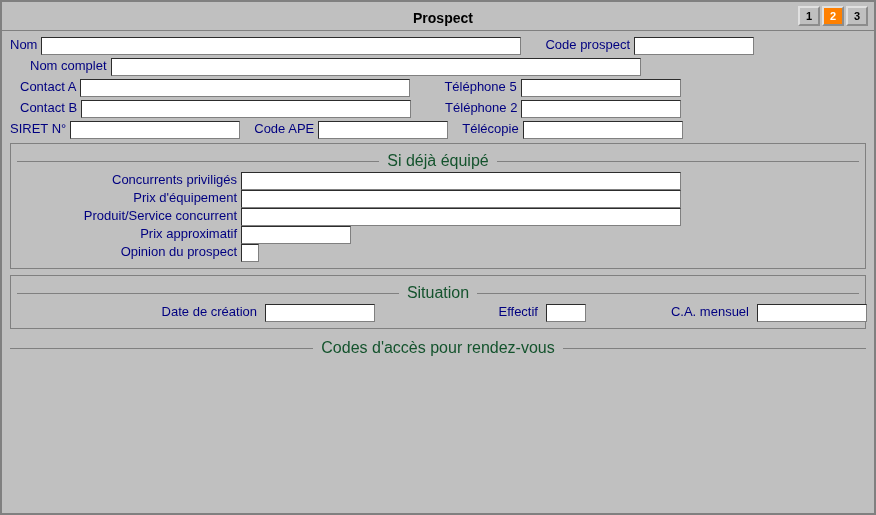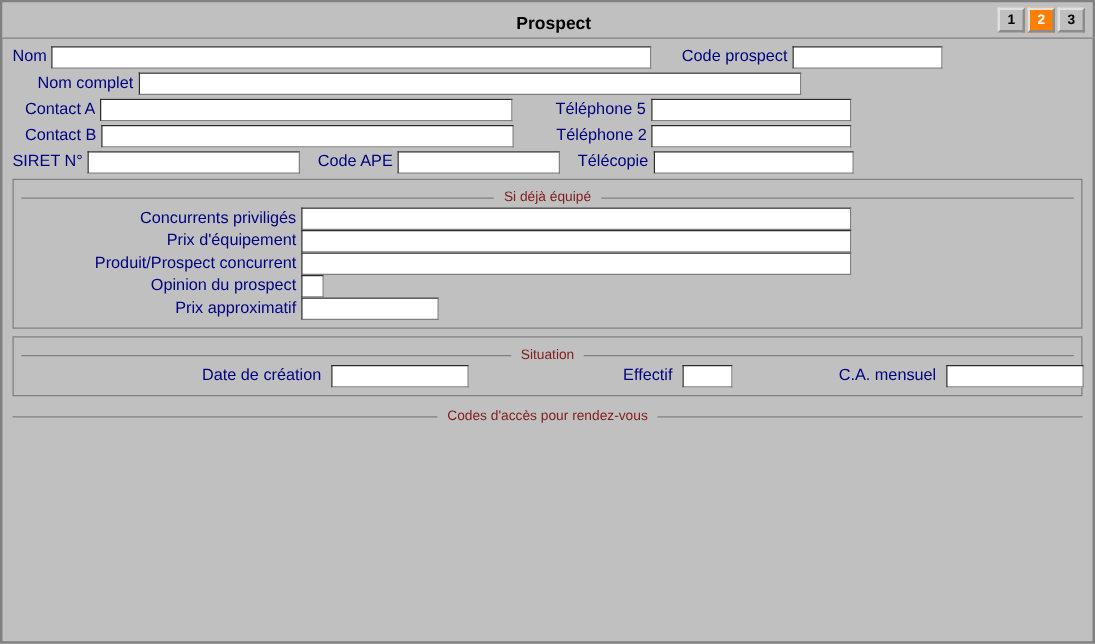--- a/index.html
+++ b/index.html
@@ -100,22 +100,22 @@
       display: flex;
       align-items: center;
       margin: 4px 0 2px 0;
     }
     .sep-line {
       flex: 1;
       height: 1px;
       background: #808080;
     }
     .sep-label {
-      color: #7f1d1d;
-      font-size: 11px;
+      color: #14532d;
+      font-size: 16px;
       padding: 0 8px;
       white-space: nowrap;
     }
     .input-equipe { width: 440px; }
     .input-prix { width: 110px; }
     .input-date { width: 110px; }
     .input-effectif { width: 40px; }
     .input-ca { width: 110px; }
     .input-budget { width: 110px; }
     .input-entree { width: 60px; }
@@ -193,33 +193,33 @@
         <span class="label" style="min-width:220px; text-align:right;">Concurrents priviligés</span>
         <input class="form-input input-equipe" type="text" style="">
       </div>
 
       <div class="row">
         <span class="label" style="min-width:220px; text-align:right;">Prix d'équipement</span>
         <input class="form-input input-equipe" type="text" style="">
       </div>
 
       <div class="row">
-        <span class="label" style="min-width:220px; text-align:right;">Produit/Prospect concurrent</span>
+        <span class="label" style="min-width:220px; text-align:right;">Produit/Service concurrent</span>
         <input class="form-input input-equipe" type="text" style="">
+      </div>
+
+      <div class="row">
+        <span class="label" style="min-width:220px; text-align:right;">Prix approximatif</span>
+        <input class="form-input input-prix" type="text" style="">
       </div>
 
       <div class="row">
         <span class="label" style="min-width:220px; text-align:right;">Opinion du prospect</span>
         <input class="form-input" style="width: 18px; height: 18px;" type="text">
       </div>
-
-      <div class="row">
-        <span class="label" style="min-width:220px; text-align:right;">Prix approximatif</span>
-        <input class="form-input input-prix" type="text" style="">
-      </div>
     </div>
 
     <div class="block-border">
       <div class="section-separator">
         <div class="sep-line"></div>
         <span class="sep-label">Situation</span>
         <div class="sep-line"></div>
       </div>
       <div style="display:flex; flex-direction:row; gap:3px; padding-left:80px;">
 

